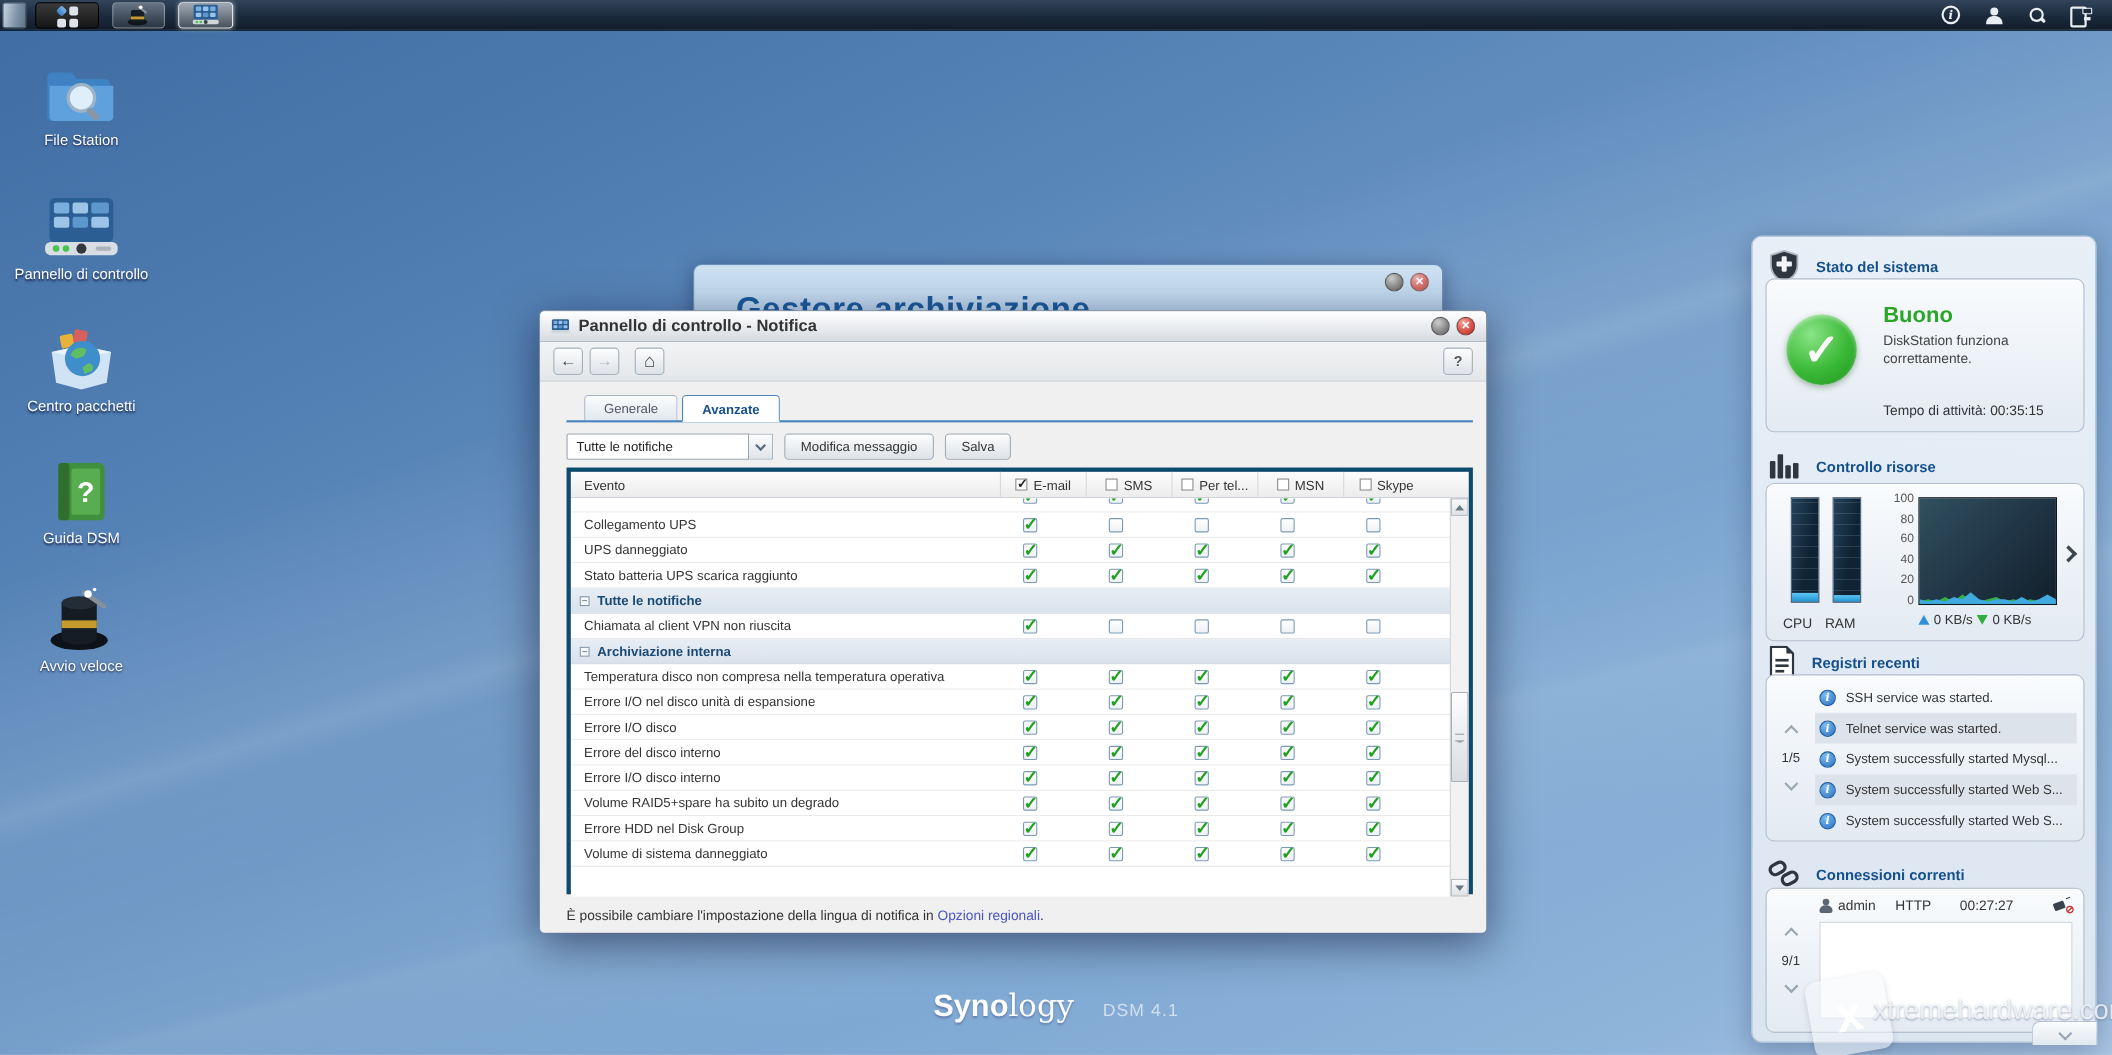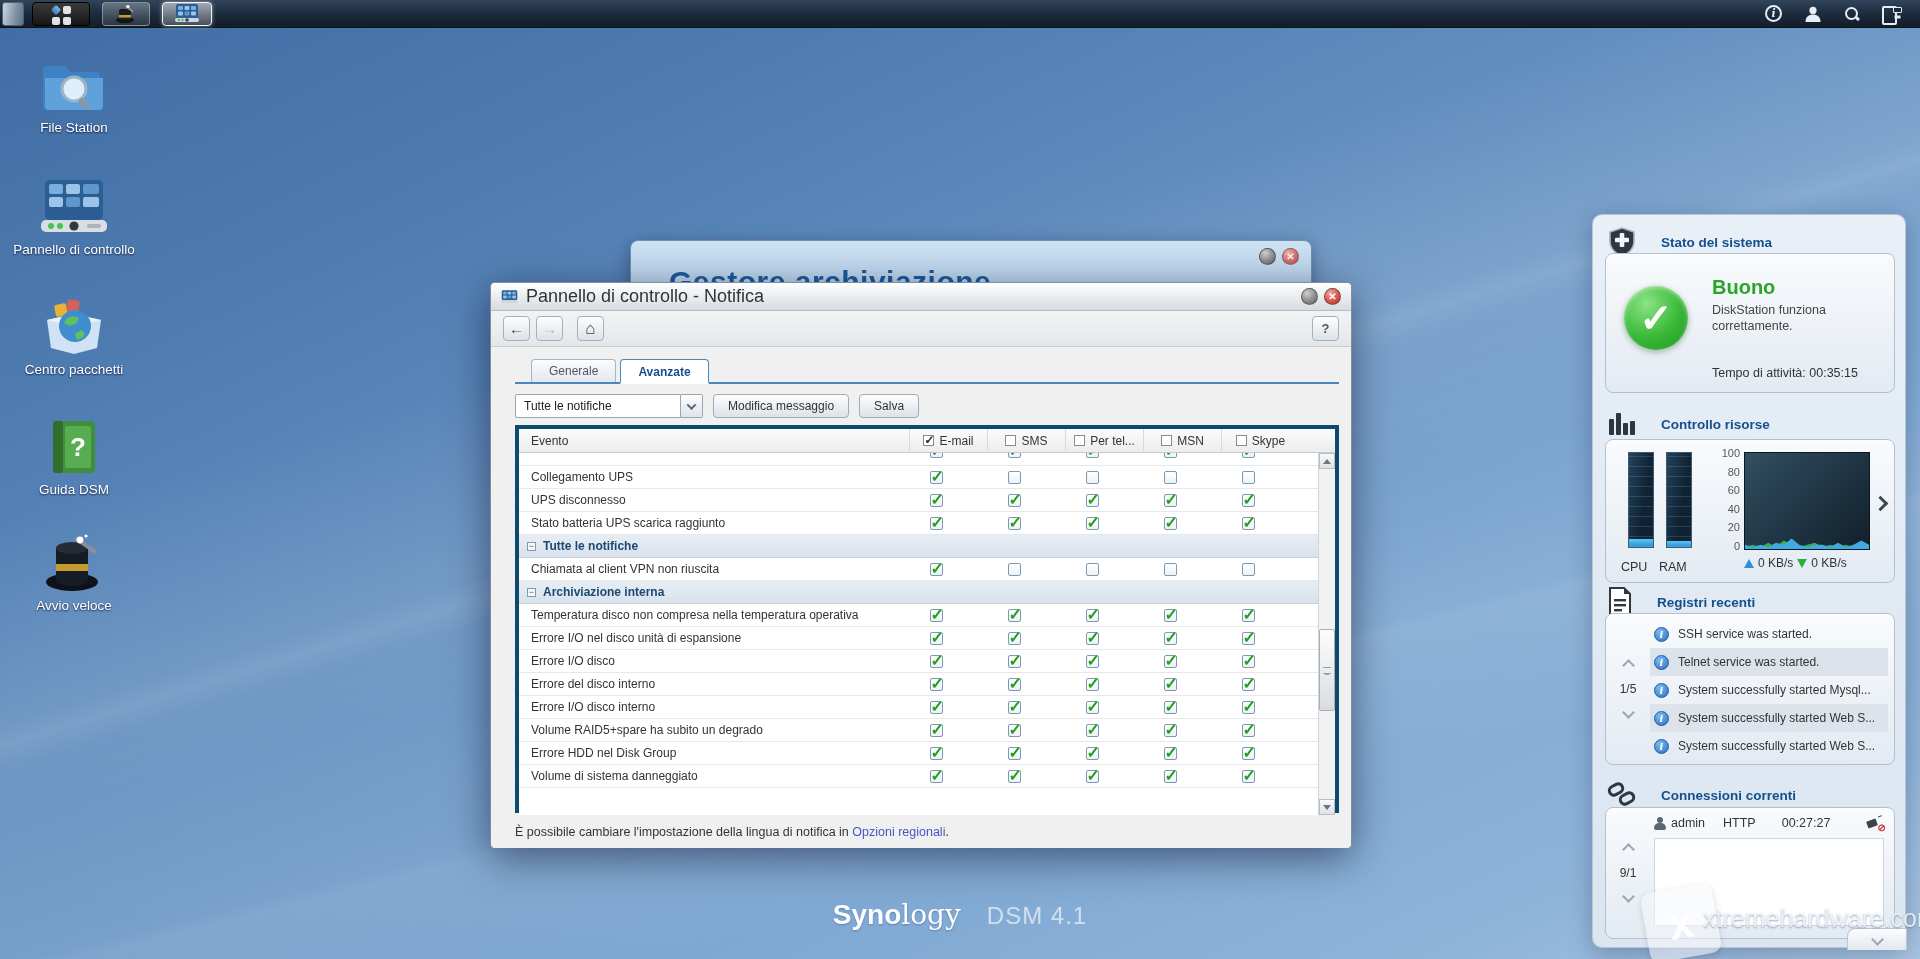--- a/index.html
+++ b/index.html
@@ -47,21 +47,21 @@
   .winbtns { position:absolute; top:7px; right:12px; display:flex; gap:6px; }
   .wbtn { width:17px; height:17px; border-radius:50%; border:1px solid rgba(60,60,60,.55); }
   .wbtn.min { background:radial-gradient(circle at 35% 28%, #cfcfcf, #8b8b8b 55%, #5f5f5f); }
   .wbtn.close { background:radial-gradient(circle at 35% 28%, #f1a9a2, #d9534a 55%, #b03228); color:#fff; font-size:10px; font-weight:bold; display:flex; align-items:center; justify-content:center; line-height:1; }
   .bwindow .wbtn.close { opacity:.8; }
 
   .fwindow { position:absolute; left:490px; top:282px; width:862px; height:566px; z-index:20;
     background:#f0f0f0; border:1px solid #7e8ea0; border-radius:5px; box-shadow:0 10px 40px rgba(0,0,30,.5); }
   .titlebar { height:28px; border-radius:4px 4px 0 0; background:linear-gradient(#ffffff,#d6dbe1); border-bottom:1px solid #b4bcc6;
     display:flex; align-items:center; padding:0 10px; }
-  .titlebar .wtitle { margin-left:8px; font-size:18px; font-weight:normal; color:#333; }
+  .titlebar .wtitle { margin-left:8px; font-size:15px; font-weight:bold; color:#333; }
   .titlebar .winbtns { position:static; margin-left:auto; }
   .navbar { height:36px; background:linear-gradient(#f2f3f4,#e4e7ea); border-bottom:1px solid #c6ccd3; display:flex; align-items:center; padding:0 12px; gap:6px; }
   .navbtn { width:27px; height:25px; border:1px solid #a6b0ba; border-radius:4px; background:linear-gradient(#fdfdfd,#dde2e7);
     color:#444; font-size:15px; font-weight:bold; display:flex; align-items:center; justify-content:center; }
   .navbtn.disabled { color:#b3bcc4; }
   .navbtn.home { margin-left:8px; font-size:17px; }
   .navbtn.help { margin-left:auto; font-size:13px; color:#555; }
 
   .winbody { position:relative; height:501px; background:#f0f0f0; border-radius:0 0 4px 4px; }
   .tabstrip { position:absolute; left:24px; top:12px; width:824px; height:25px; border-bottom:2px solid #4a86bd; display:flex; padding-left:16px; gap:4px; }
@@ -105,21 +105,21 @@
   .sthumb { position:absolute; left:0; top:176px; width:16px; height:82px; border:1px solid #a9b0b8; border-radius:2px;
     background:linear-gradient(#fdfdfd,#d9dde1); display:flex; align-items:center; justify-content:center; }
   .sthumb .grip { width:8px; height:7px; border-top:1px solid #98a0a8; border-bottom:1px solid #98a0a8; box-shadow:0 3px 0 -2px #98a0a8; }
 
   .wfooter { position:absolute; left:24px; top:478px; font-size:12.5px; color:#333; }
   .wfooter a { color:#4a55c5; text-decoration:none; }
 
   
   .sidebar { position:absolute; left:1592px; top:214px; width:314px; height:734px; z-index:15;
     background:linear-gradient(rgba(236,242,249,.96),rgba(222,231,241,.96)); border:1px solid #b9c6d6; border-radius:10px; box-shadow:0 6px 24px rgba(0,0,40,.25); }
-  .sechead { position:absolute; left:14px; display:flex; align-items:center; gap:24px; }
+  .sechead { position:absolute; left:14px; display:flex; align-items:center; gap:14px; }
   .sechead .stitle { font-size:13.5px; font-weight:bold; color:#15508c; }
   .card { position:absolute; left:12px; width:290px; border:1px solid #b4c0d0; border-radius:8px;
     background:linear-gradient(#f9fbfd,#e3eaf2); box-shadow:inset 0 1px 0 #fff; }
 
   .status-circle { position:absolute; left:18px; top:32px; width:64px; height:64px; border-radius:50%;
     background:radial-gradient(circle at 35% 28%, #8ae486, #39b836 55%, #1e9420); box-shadow:0 2px 6px rgba(0,60,0,.35), inset 0 2px 4px rgba(255,255,255,.5);
     color:#fff; font-size:40px; font-weight:bold; display:flex; align-items:center; justify-content:center; }
   .status-title { position:absolute; left:106px; top:22px; font-size:20px; font-weight:bold; color:#2aa527; }
   .status-desc { position:absolute; left:106px; top:48px; font-size:12.5px; color:#444; line-height:1.3; width:160px; }
   .status-uptime { position:absolute; left:106px; top:112px; font-size:12.5px; color:#333; }
@@ -161,21 +161,21 @@
   .plug-ico::after { content:"⊘"; position:absolute; right:-2px; bottom:-3px; color:#c33; font-size:10px; font-weight:bold; }
 
   .collapse-tab { position:absolute; left:1847px; top:928px; width:60px; height:22px; z-index:16;
     background:linear-gradient(#fbfcfd,#e2e8ef); border:1px solid #b9c6d6; border-bottom:none; border-radius:8px 0 0 0; display:flex; align-items:center; justify-content:center; }
 
   
   .dsm-logo { position:absolute; left:820px; top:898px; width:280px; text-align:center; white-space:nowrap; }
   .dsm-logo .syno { font-size:28px; color:#fdfdfe; text-shadow:0 1px 2px rgba(0,0,60,.25); }
   .dsm-logo .syno b { font-weight:bold; font-family:"Liberation Sans",sans-serif; }
   .dsm-logo .syno i { font-style:normal; font-family:"DejaVu Serif",serif; }
-  .dsm-logo .ver { font-size:24px; color:rgba(235,240,247,.75); margin-left:26px; letter-spacing:1px; }
+  .dsm-logo .ver { font-size:16px; color:rgba(235,240,247,.75); margin-left:26px; letter-spacing:1px; }
   .watermark { position:absolute; left:1645px; top:882px; z-index:30; pointer-events:none; }
   .wm-tile { position:absolute; left:0; top:6px; width:72px; height:70px; background:rgba(245,248,252,.55); border-radius:10px;
     transform:rotate(-10deg); box-shadow:0 2px 6px rgba(0,0,40,.15); color:rgba(255,255,255,.95); font-size:44px; font-weight:bold;
     display:flex; align-items:center; justify-content:center; }
   .wm-text { position:absolute; left:58px; top:22px; font-size:25px; color:rgba(248,250,253,.82); text-shadow:0 1px 2px rgba(90,110,140,.6); }
 </style>
 </head>
 <body>
 
 <div class="screen">
@@ -404,21 +404,21 @@
                 <span class="cb"></span>
               </div>
               <div class="rcell">
                 <span class="cb"></span>
               </div>
               <div class="rcell">
                 <span class="cb"></span>
               </div>
             </div>
             <div class="trow">
-              <div class="rlabel">UPS disconnesso</div>
+              <div class="rlabel">UPS danneggiato</div>
               <div class="rcell">
                 <span class="cb on"></span>
               </div>
               <div class="rcell">
                 <span class="cb on"></span>
               </div>
               <div class="rcell">
                 <span class="cb on"></span>
               </div>
               <div class="rcell">

